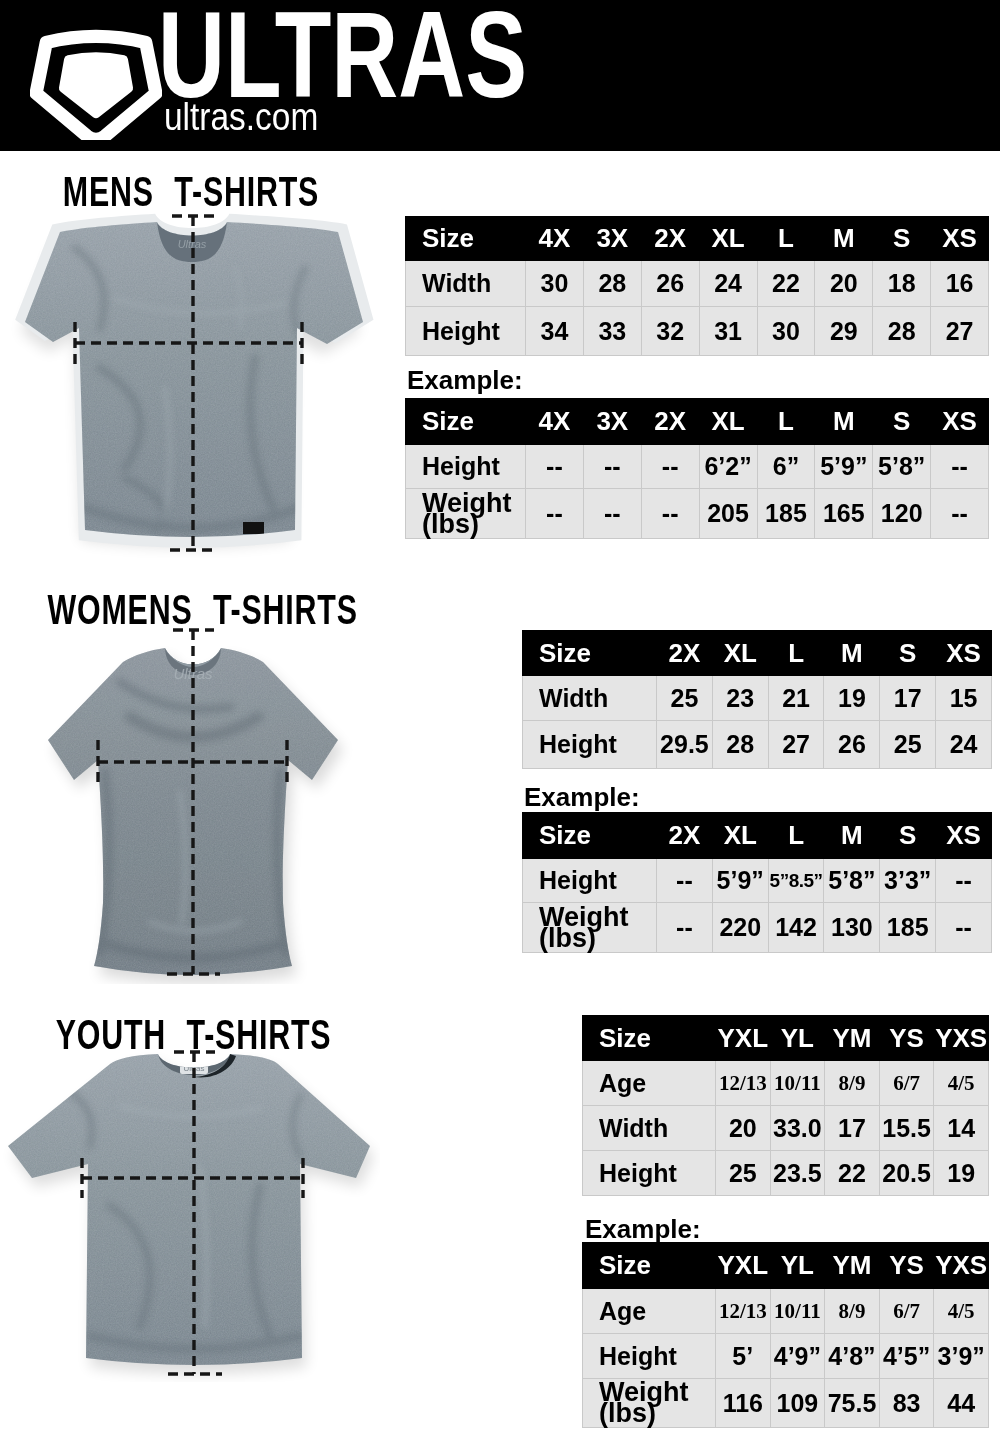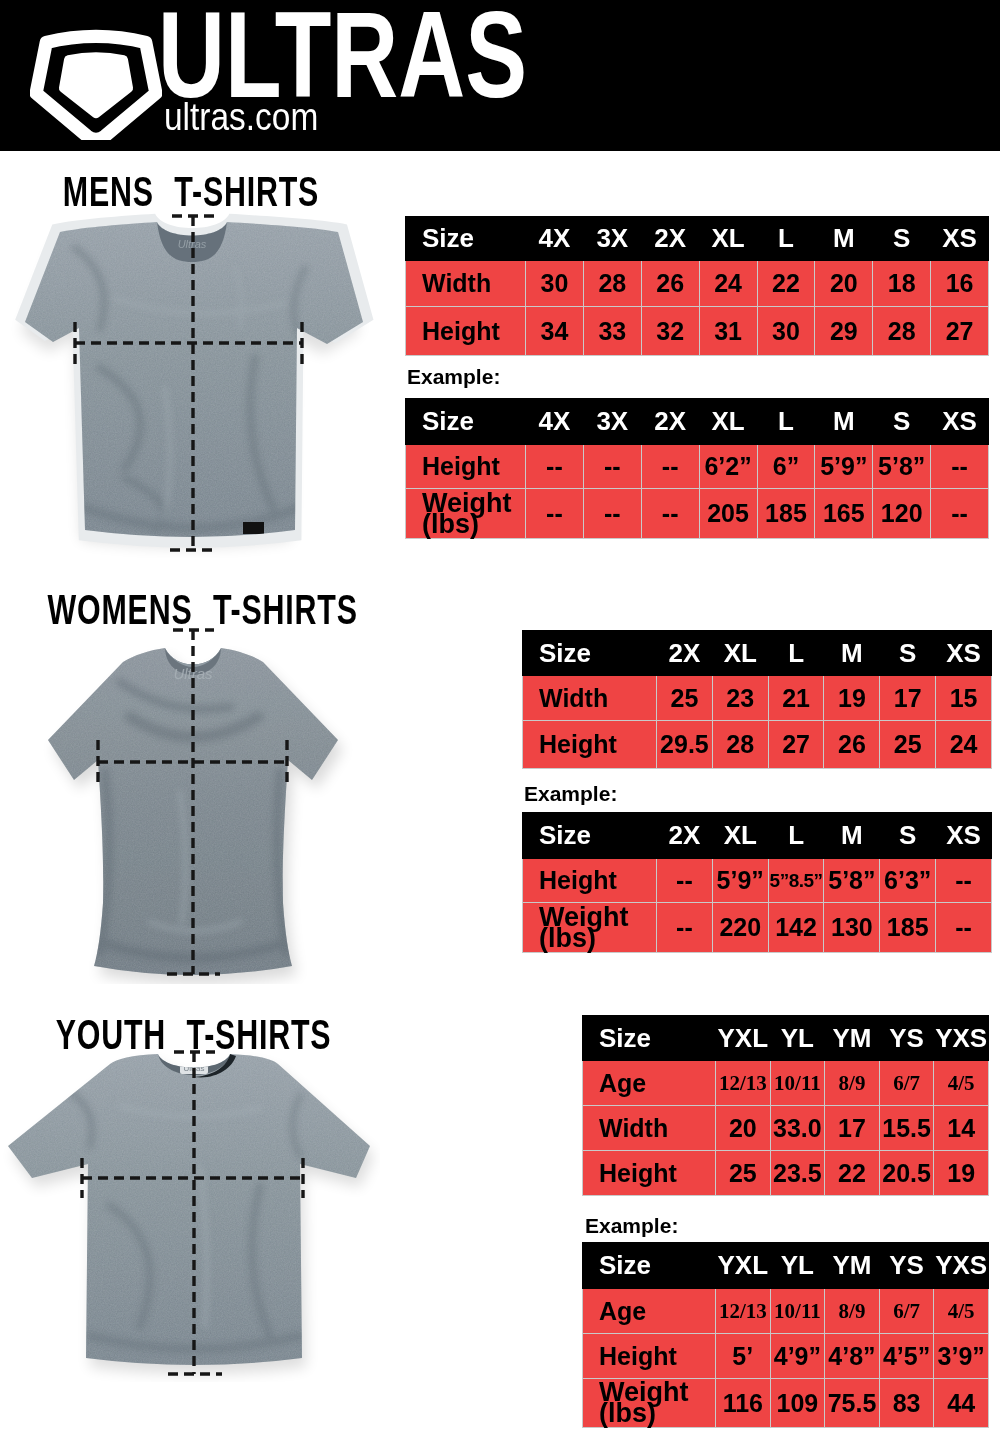--- a/index.html
+++ b/index.html
@@ -17,27 +17,27 @@
 
   
   .sec-title{position:absolute;margin:0;font-weight:bold;font-size:38px;line-height:38px;
              text-align:center;white-space:nowrap;letter-spacing:1px;word-spacing:14px;
              transform:scale(0.8,1.12);transform-origin:center top;}
   .title-mens{left:11px;top:170px;width:360px;}
   .title-womens{left:11px;top:588px;width:365px;}
   .title-youth{left:11px;top:1013px;width:365px;}
 
   
-  .example{position:absolute;font-weight:bold;font-size:21px;}
+  .example{position:absolute;font-weight:bold;font-size:26px;}
   .ex-mens{left:407px;top:365px;}
   .ex-womens{left:524px;top:782px;}
   .ex-youth{left:585px;top:1214px;}
 
   
-  .szt{position:absolute;border-collapse:collapse;table-layout:fixed;background:#ef4444;padding-left:24px;}
+  .szt{position:absolute;border-collapse:collapse;table-layout:fixed;background:#e5e5e5;padding-left:24px;}
   .szt th,.szt td{font-weight:bold;padding:0;}
   .szt thead th{background:#000;color:#fff;border:1px solid #000;font-size:26px;text-align:center;}
   .szt tbody th,.szt td{border:1px solid #c9c9c9;font-size:25px;color:#000;text-align:center;}
   .szt th.lbl{text-align:left;padding-left:16px;white-space:pre-line;}
   .szt tbody th.sm{font-size:27px;line-height:21px;}
   .szt td.v5{font-size:21px;font-family:Liberation Serif, serif;}
   .szt td.v6{font-size:19px;letter-spacing:-0.5px;}
 
   .mens-size{left:405px;top:216px;width:584px;}
   .mens-size .lbl{width:103px;}
@@ -334,21 +334,21 @@
           <th>XS</th>
         </tr>
       </thead>
       <tbody>
         <tr>
           <th class="lbl">Height</th>
           <td>--</td>
           <td>5’9”</td>
           <td class="v6">5”8.5”</td>
           <td>5’8”</td>
-          <td>6’3”</td>
+          <td>3’3”</td>
           <td>--</td>
         </tr>
         <tr>
           <th class="lbl sm">Weight
 (lbs)</th>
           <td>--</td>
           <td>220</td>
           <td>142</td>
           <td>130</td>
           <td>185</td>

